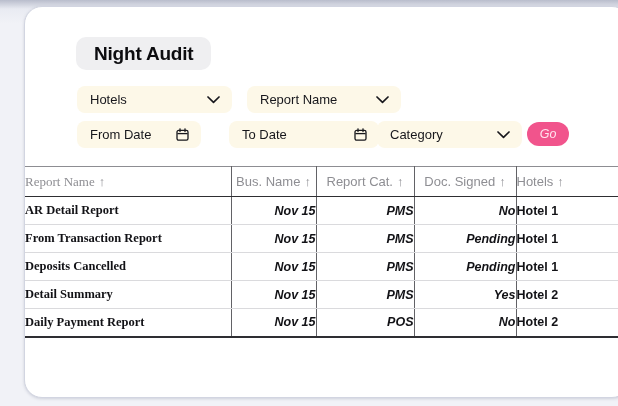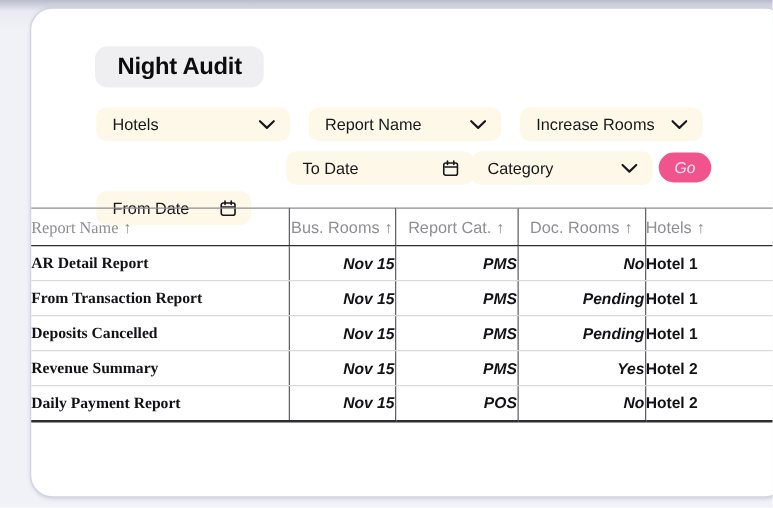--- a/index.html
+++ b/index.html
@@ -26,21 +26,21 @@
   .field {
     position: absolute; height: 27px; background: #fdf8e8; border-radius: 8px;
     display: flex; align-items: center; justify-content: space-between;
     padding: 0 12px 0 13px; box-sizing: border-box; cursor: pointer;
   }
   .field .flabel { font-size: 13px; color: #17171c; white-space: nowrap; }
   .field .ficon { display: flex; align-items: center; }
   .f-hotels   { left: 52px;  top: 79px;  width: 155px; }
   .f-report   { left: 222px; top: 79px;  width: 154px; }
   .f-increase { left: 391px; top: 79px;  width: 146px; }
-  .f-fromdate { left: 52px;  top: 114px; width: 124px; margin-top: 32px; }
+  .f-fromdate { left: 52px;  top: 114px; width: 124px; }
   .f-todate   { left: 204px; top: 114px; width: 150px; }
   .f-category { left: 352px; top: 114px; width: 145px; gap: 28px; }
   .go-btn {
     position: absolute; left: 502px; top: 115px; width: 42px; height: 24px;
     background: #f1548c; border: none; border-radius: 12px;
     color: #ffe4ee; font-size: 12.5px; font-family: "Liberation Sans", sans-serif;
     display: flex; align-items: center; justify-content: center; cursor: pointer; font-style: italic;
   }
   
   table.reports {
@@ -86,28 +86,20 @@
     </span>
   </div>
   <div class="field f-report">
     <span class="flabel">Report Name</span>
     <span class="ficon">
       <svg width="13" height="8" viewBox="0 0 13 8">
           <polyline points="1,1 6.5,6.3 12,1" fill="none" stroke="#17171c" stroke-width="1.7" stroke-linecap="round" stroke-linejoin="round"></polyline>
         </svg>
     </span>
   </div>
-  <div class="field f-increase">
-    <span class="flabel">Increase Rooms</span>
-    <span class="ficon">
-      <svg width="13" height="8" viewBox="0 0 13 8">
-          <polyline points="1,1 6.5,6.3 12,1" fill="none" stroke="#17171c" stroke-width="1.7" stroke-linecap="round" stroke-linejoin="round"></polyline>
-        </svg>
-    </span>
-  </div>
 
   <div class="field f-fromdate">
     <span class="flabel">From Date</span>
     <span class="ficon">
       <svg width="13" height="13" viewBox="0 0 13 13">
           <rect x="1" y="2.4" width="11" height="9.8" rx="1.6" fill="none" stroke="#17171c" stroke-width="1.3"></rect>
           <line x1="1.4" y1="5.6" x2="11.6" y2="5.6" stroke="#17171c" stroke-width="1.3"></line>
           <line x1="4" y1="0.8" x2="4" y2="3.6" stroke="#17171c" stroke-width="1.3" stroke-linecap="round"></line>
           <line x1="9" y1="0.8" x2="9" y2="3.6" stroke="#17171c" stroke-width="1.3" stroke-linecap="round"></line>
         </svg>
@@ -138,23 +130,23 @@
     <colgroup>
       <col style="width:206px">
         <col style="width:85px">
         <col style="width:98px">
         <col style="width:102px">
         <col style="width:115px">
     </colgroup>
     <thead>
       <tr>
         <th class="c0"><span>Report Name</span><span class="sort">↑</span></th>
-        <th class="c-mid-h"><span>Bus. Rooms</span><span class="sort">↑</span></th>
+        <th class="c-mid-h"><span>Bus. Name</span><span class="sort">↑</span></th>
         <th class="c-mid-h"><span>Report Cat.</span><span class="sort">↑</span></th>
-        <th class="c-mid-h"><span>Doc. Rooms</span><span class="sort">↑</span></th>
+        <th class="c-mid-h"><span>Doc. Signed</span><span class="sort">↑</span></th>
         <th class="c4"><span>Hotels</span><span class="sort">↑</span></th>
       </tr>
     </thead>
     <tbody>
       <tr>
         <td class="c0">AR Detail Report</td>
         <td class="c-mid">Nov 15</td>
         <td class="c-mid">PMS</td>
         <td class="c-mid">No</td>
         <td class="c4">Hotel 1</td>
@@ -167,21 +159,21 @@
         <td class="c4">Hotel 1</td>
       </tr>
       <tr>
         <td class="c0">Deposits Cancelled</td>
         <td class="c-mid">Nov 15</td>
         <td class="c-mid">PMS</td>
         <td class="c-mid">Pending</td>
         <td class="c4">Hotel 1</td>
       </tr>
       <tr>
-        <td class="c0">Revenue Summary</td>
+        <td class="c0">Detail Summary</td>
         <td class="c-mid">Nov 15</td>
         <td class="c-mid">PMS</td>
         <td class="c-mid">Yes</td>
         <td class="c4">Hotel 2</td>
       </tr>
       <tr>
         <td class="c0">Daily Payment Report</td>
         <td class="c-mid">Nov 15</td>
         <td class="c-mid">POS</td>
         <td class="c-mid">No</td>

